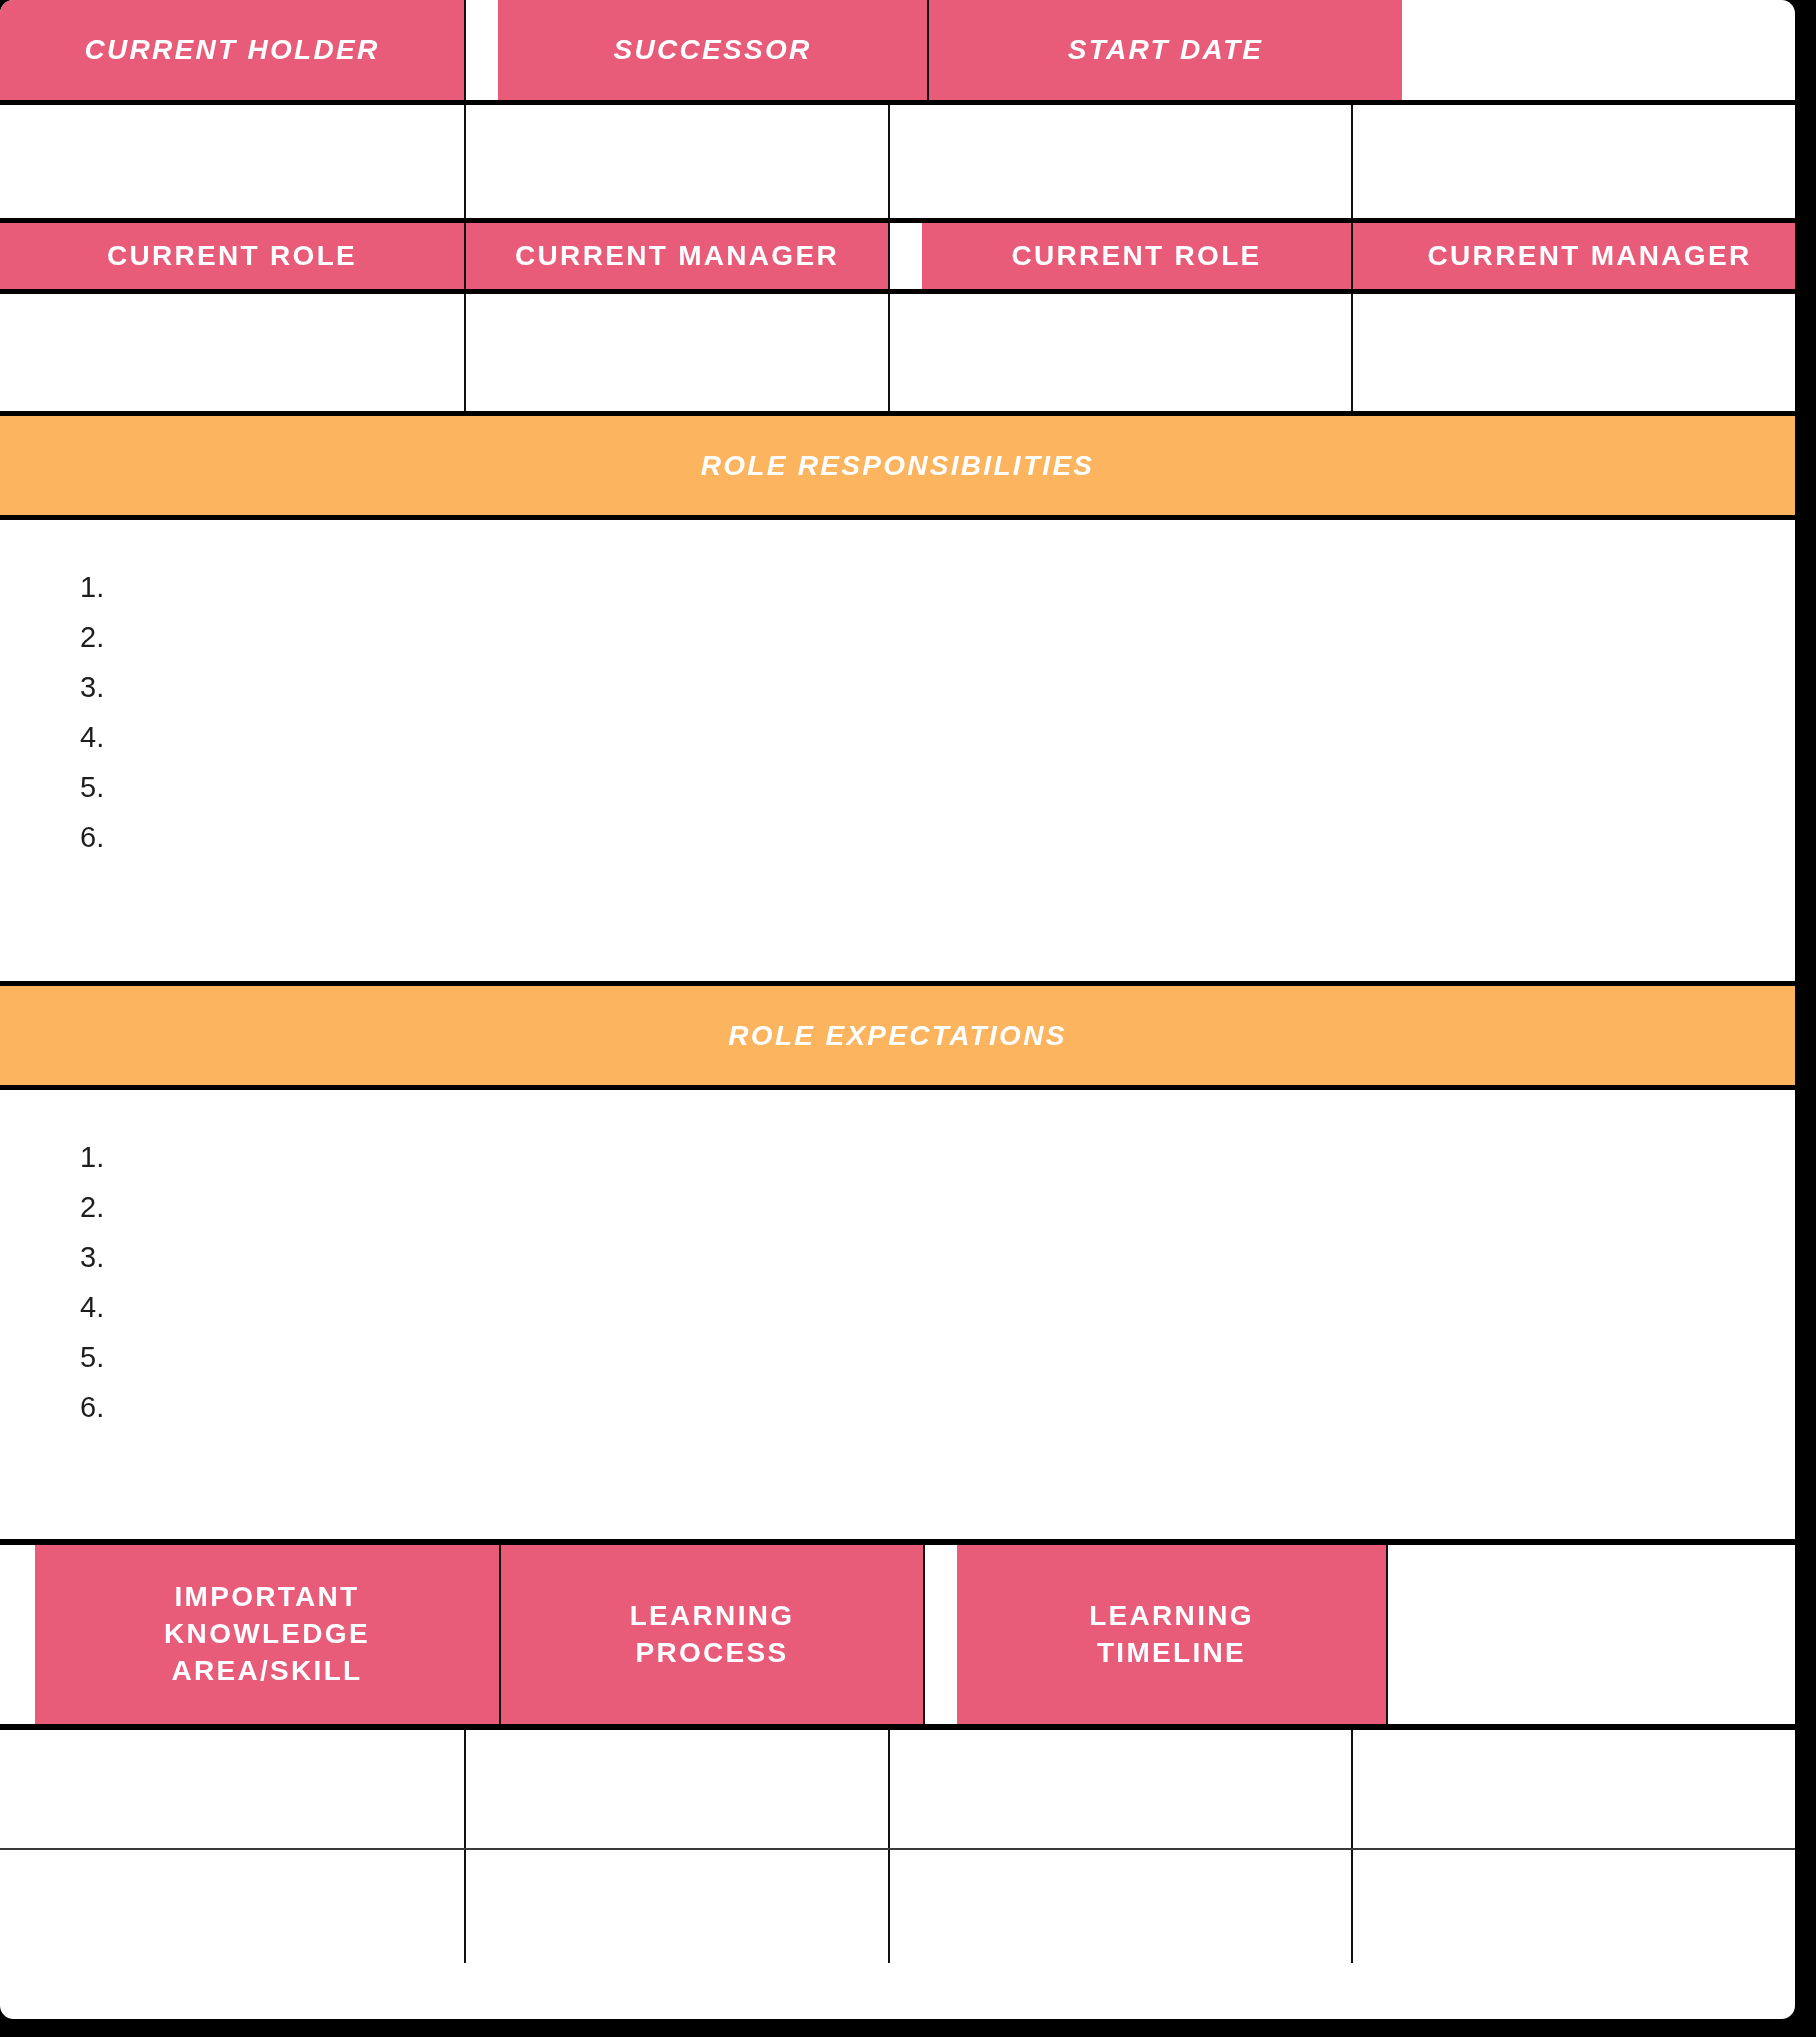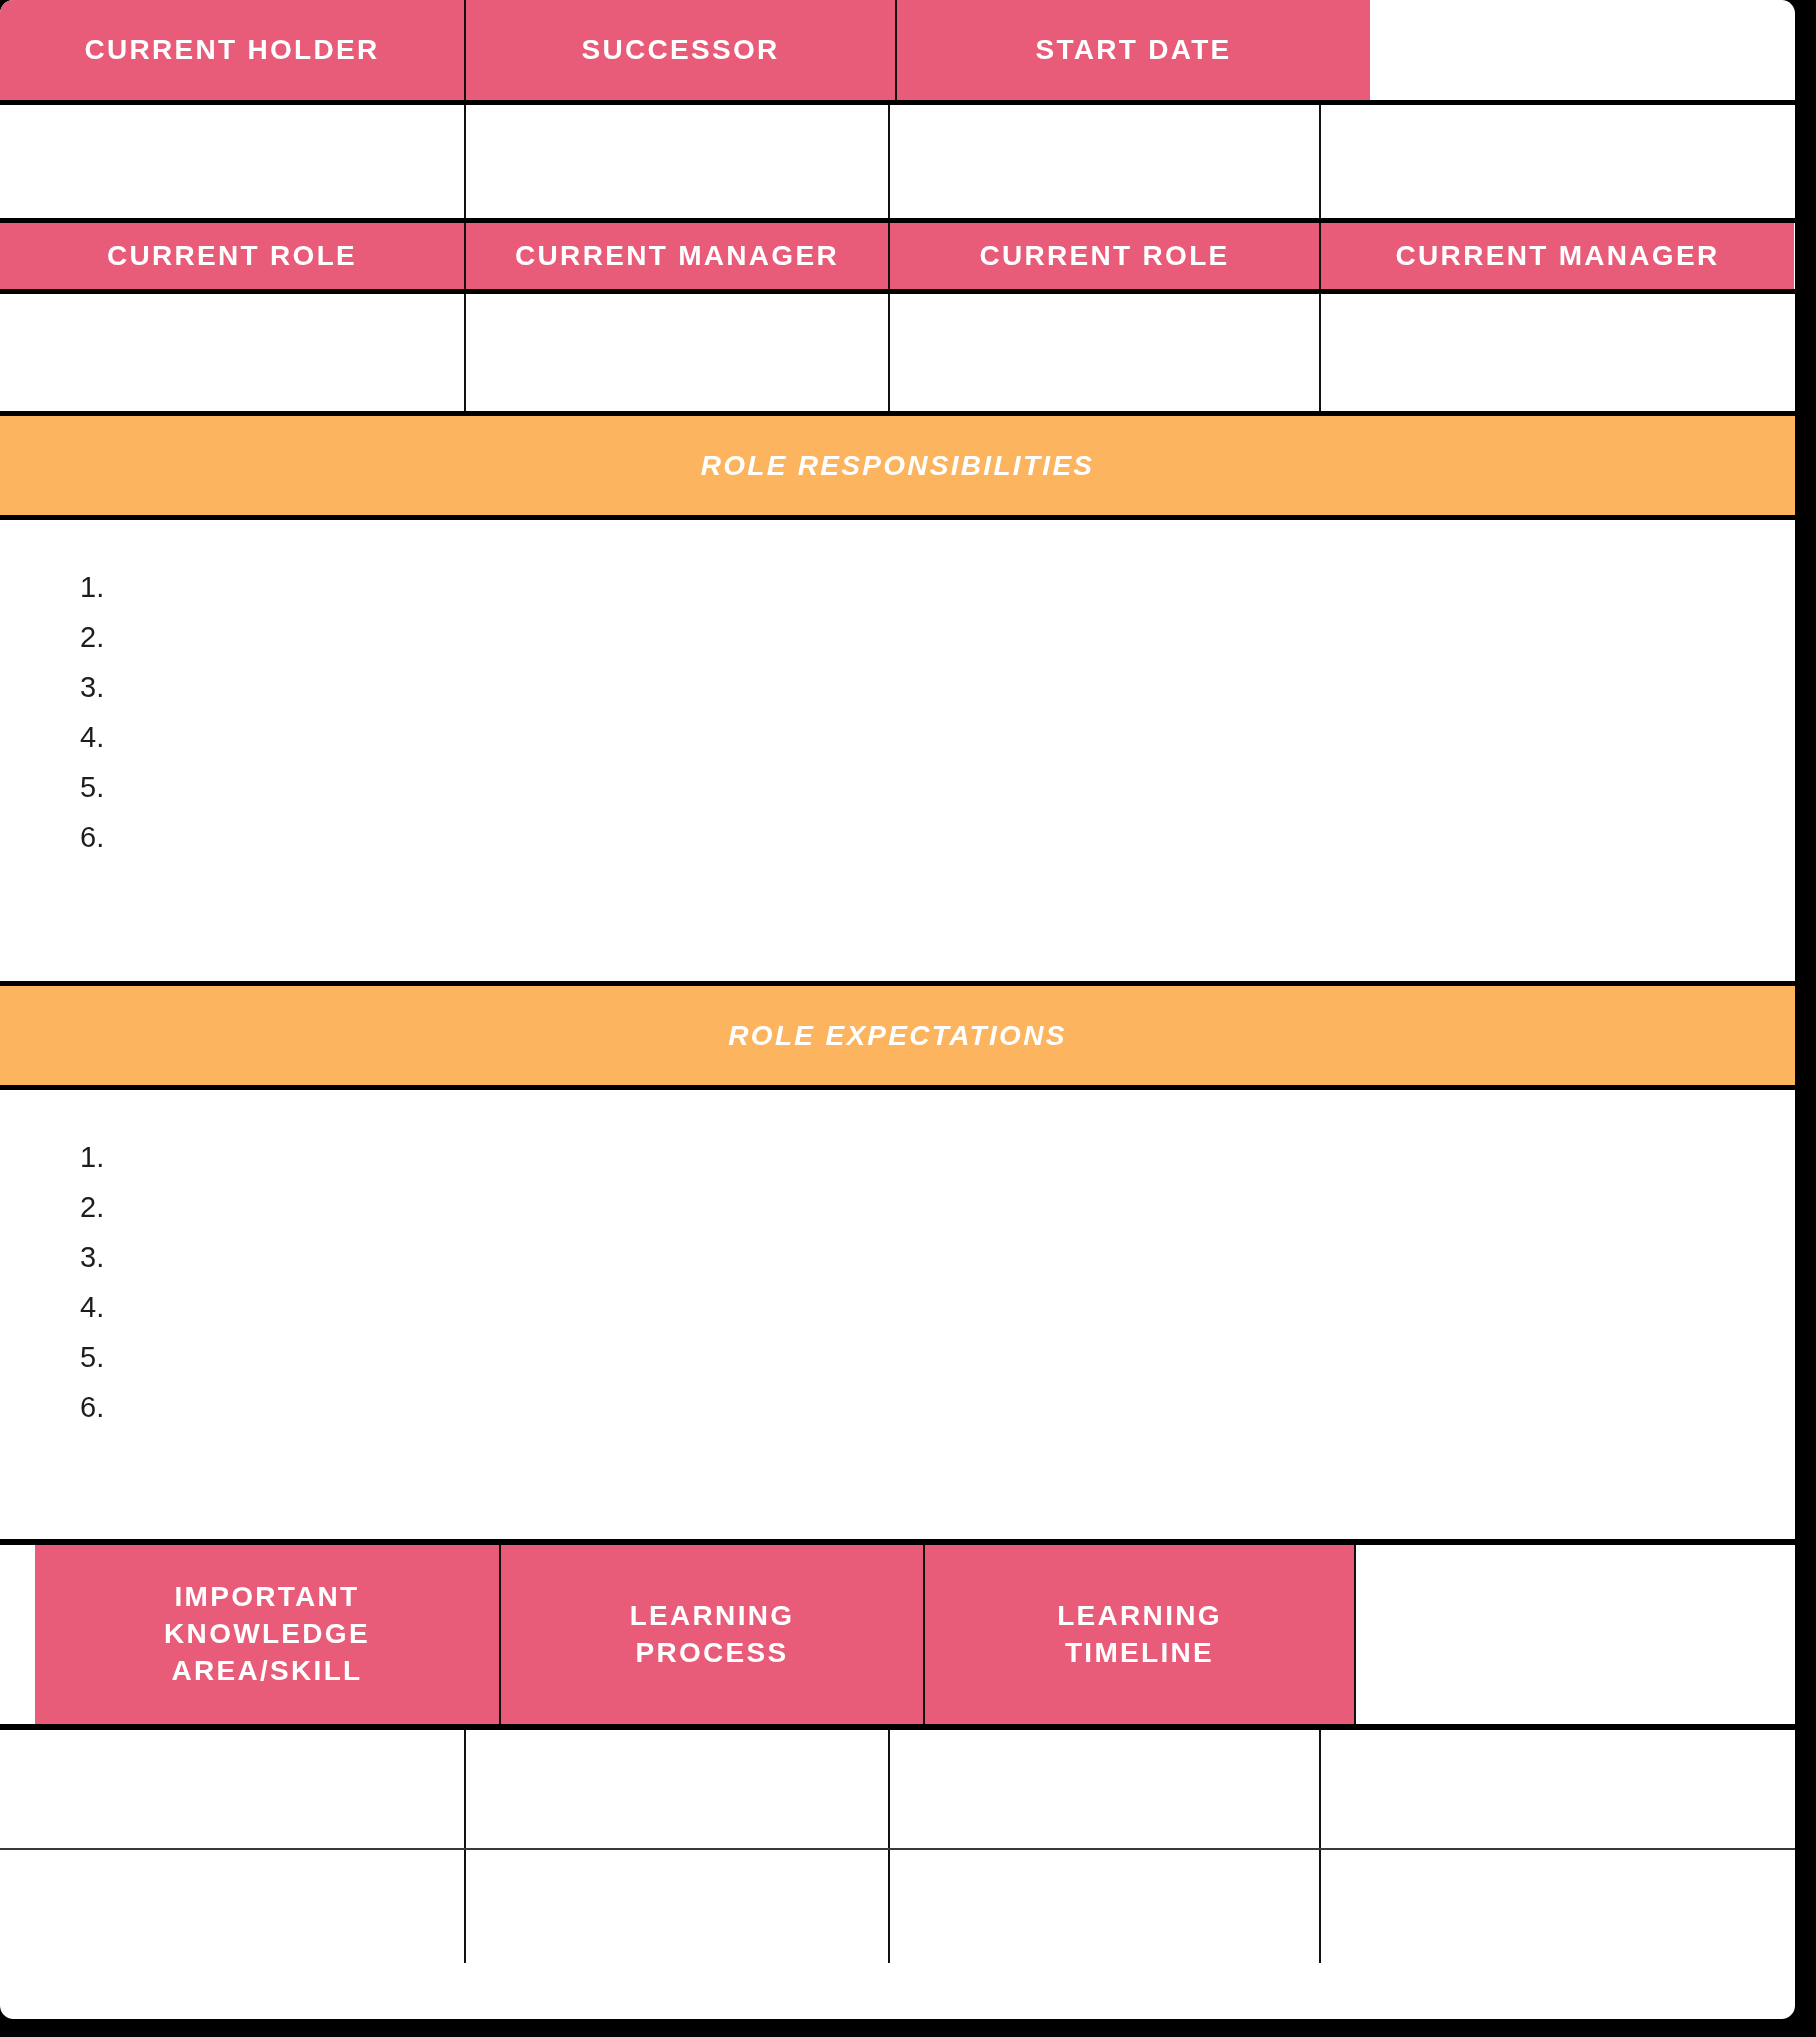--- a/index.html
+++ b/index.html
@@ -31,21 +31,21 @@
 
   .row {
     display: flex;
     width: 100%;
     box-sizing: border-box;
   }
 
   
   .c1 { width: 466px; }
   .c2 { width: 424px; }
-  .c3 { width: 431px; }
+  .c3 { width: 431px; margin-left: 32px; }
   .c4 { width: 473px; }
 
   .cell {
     box-sizing: border-box;
     display: flex;
     align-items: center;
     justify-content: center;
     text-align: center;
     flex: none;
   }
@@ -56,21 +56,21 @@
   
   .hdr-pink {
     background: #e85c79;
     color: #ffffff;
     font-size: 28px;
     font-weight: 700;
     letter-spacing: 2.3px;
     line-height: 1.28;
     text-transform: uppercase;
   }
-  .row-hdr1 { height: 105px; border-bottom: 5.7px solid #000000; }
+  .row-hdr1 { height: 105px; border-bottom: 5.7px solid #000000; font-style: italic; }
   .row-hdr2 { height: 76px; border-top: 5.7px solid #000000; border-bottom: 5.7px solid #000000; }
   .row-hdr3 {
     height: 191px;
     border-top: 6.7px solid #000000;
     border-bottom: 6.7px solid #000000;
     padding-left: 35px;
   }
   .hdr-pink.multiline { line-height: 1.32; }
 
   

